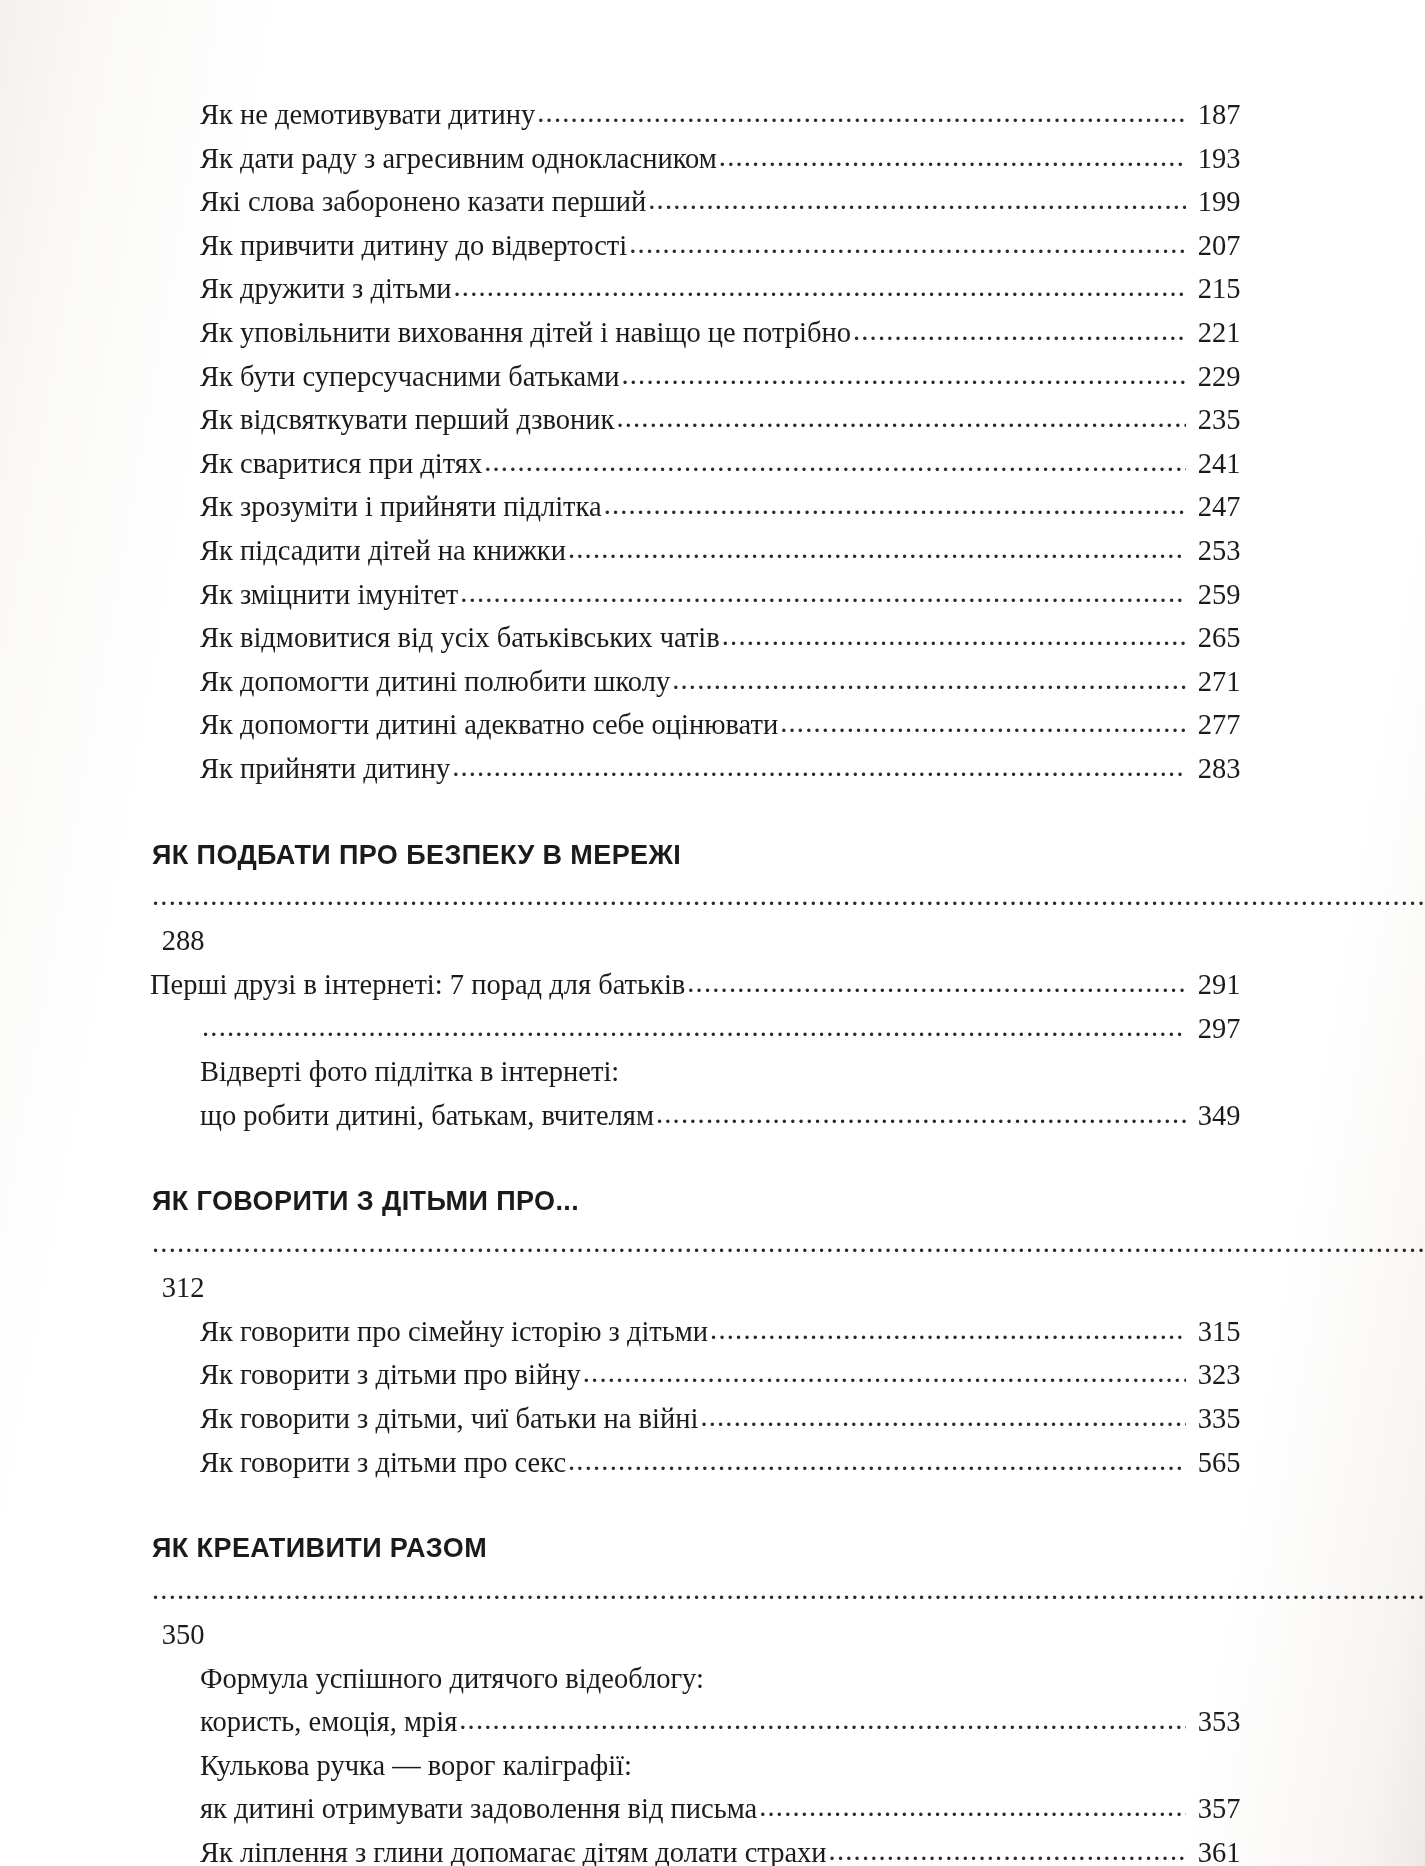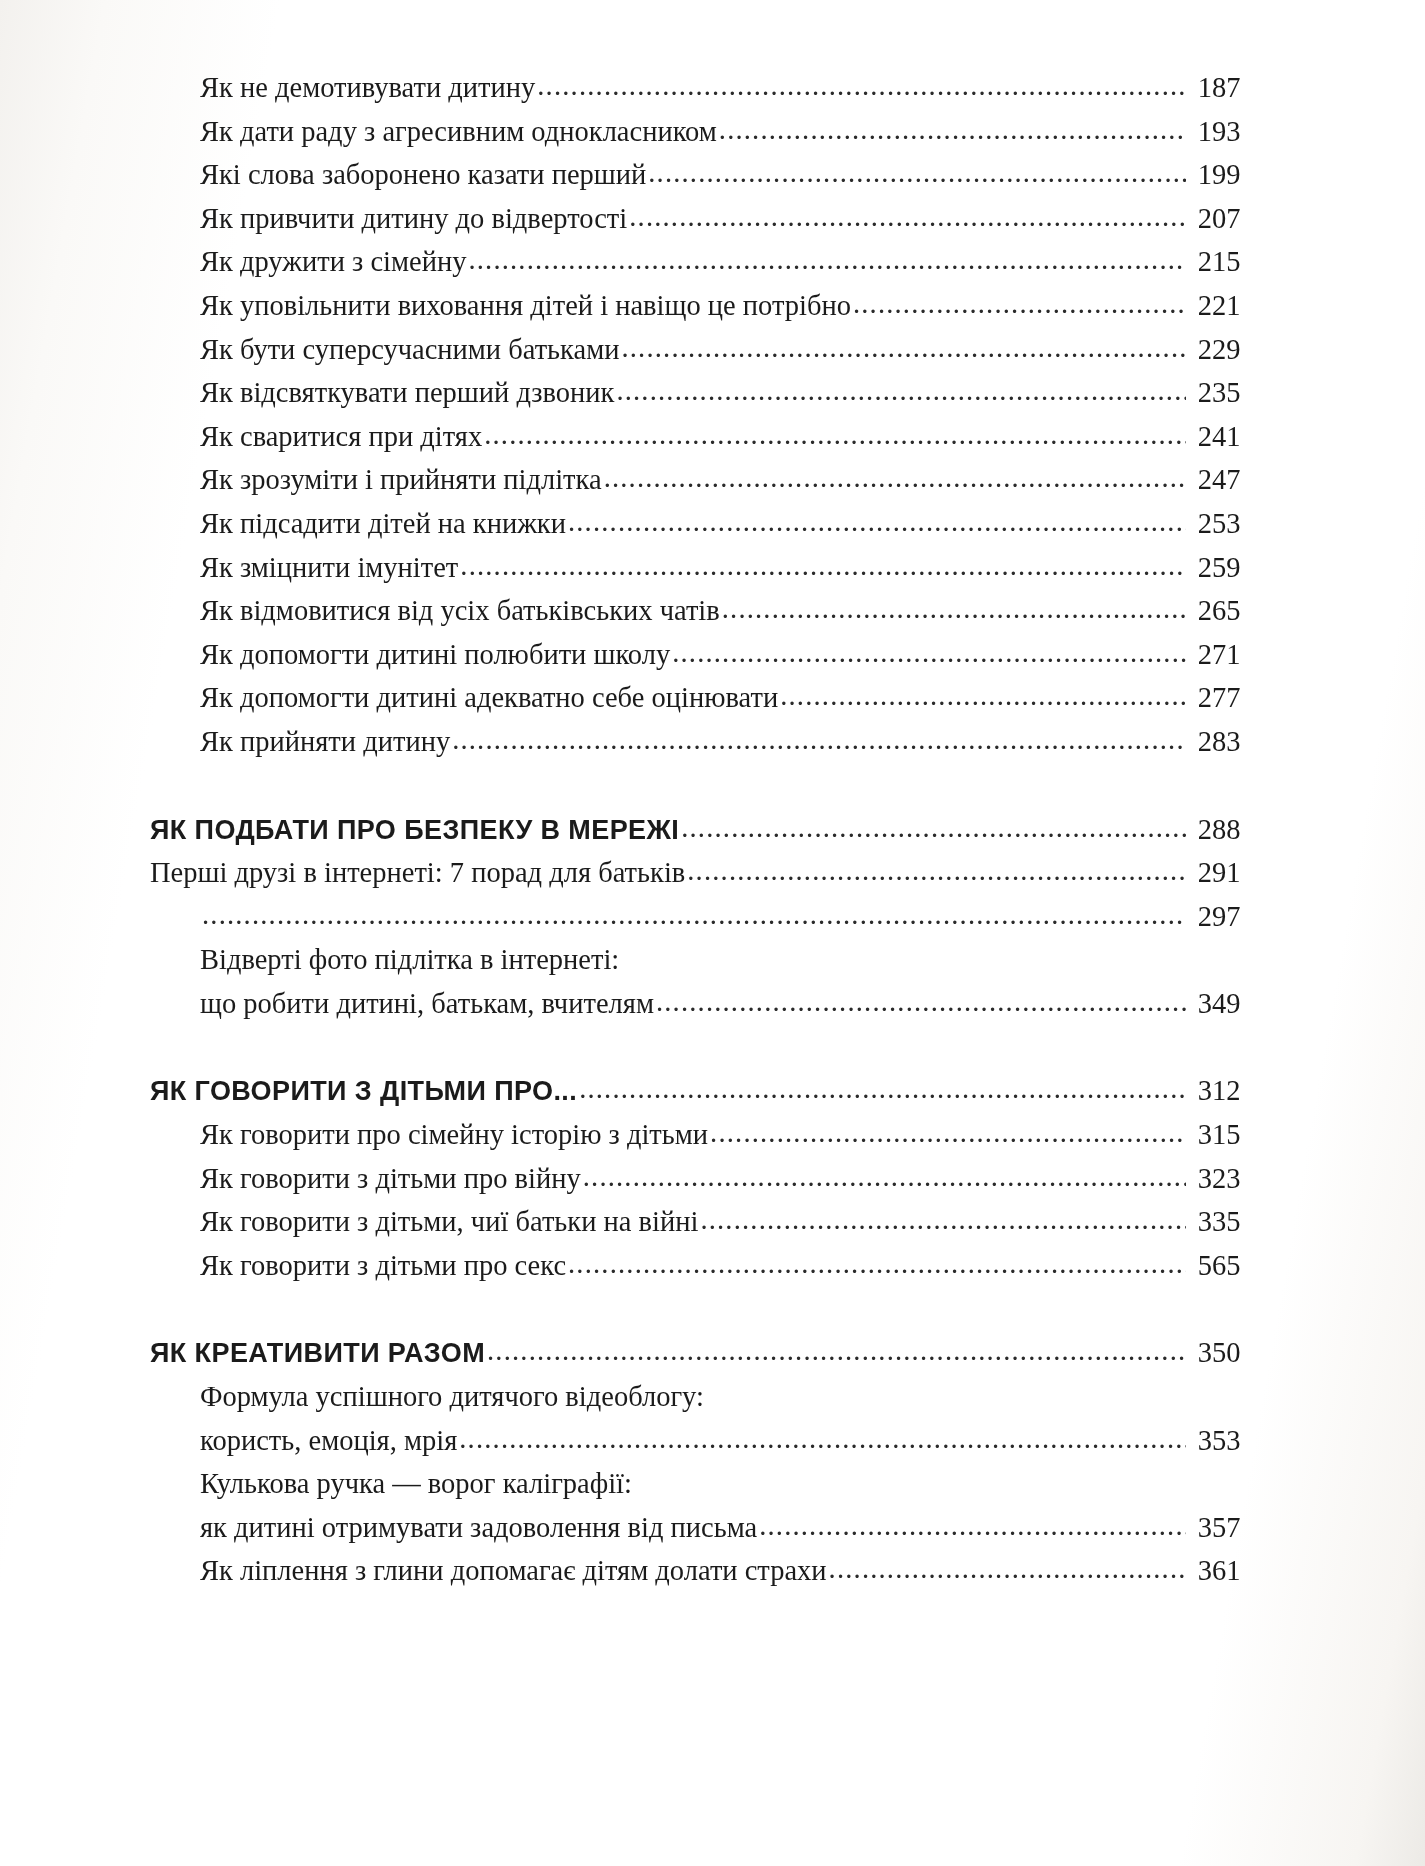--- a/index.html
+++ b/index.html
@@ -13,21 +13,21 @@
     font-family: "Liberation Serif", serif;
     color: #1a1a1a;
     overflow: hidden;
   }
   .page {
     position: relative;
     width: 1425px;
     height: 1866px;
     background: linear-gradient(100deg, #f3f1ee 0%, #faf9f7 6%, #ffffff 16%, #ffffff 86%, #f7f5f2 96%, #eceae6 100%);
     box-sizing: border-box;
-    padding: 66px 120px 60px 150px;
+    padding: 93px 120px 60px 150px;
   }
   .toc {
     position: relative;
     width: 1100px;
   }
   .entry {
     display: flex;
     align-items: baseline;
     font-size: 28.5px;
     line-height: 1.53;
@@ -55,20 +55,21 @@
   }
   .entry.indent {
     padding-left: 50px;
   }
   .entry.section {
     padding-left: 0;
     font-family: "Liberation Sans", sans-serif;
     font-weight: bold;
     font-size: 27px;
     letter-spacing: 0.4px;
+    flex-direction: column;
   }
   .entry.section .dots,
   .entry.section .page-num {
     font-family: "Liberation Serif", serif;
     font-weight: normal;
     font-size: 28.5px;
     letter-spacing: 1.2px;
   }
   .entry.section .page-num {
     letter-spacing: 0;
@@ -105,21 +106,21 @@
         <span class="title">Які слова заборонено казати перший</span>
         <span class="dots">...........................................................................................................................................................</span>
         <span class="page-num">199</span>
       </div>
       <div class="entry indent">
         <span class="title">Як привчити дитину до відвертості</span>
         <span class="dots">...........................................................................................................................................................</span>
         <span class="page-num">207</span>
       </div>
       <div class="entry indent">
-        <span class="title">Як дружити з сімейну</span>
+        <span class="title">Як дружити з дітьми</span>
         <span class="dots">...........................................................................................................................................................</span>
         <span class="page-num">215</span>
       </div>
       <div class="entry indent">
         <span class="title">Як уповільнити виховання дітей і навіщо це потрібно</span>
         <span class="dots">...........................................................................................................................................................</span>
         <span class="page-num">221</span>
       </div>
       <div class="entry indent">
         <span class="title">Як бути суперсучасними батьками</span>

